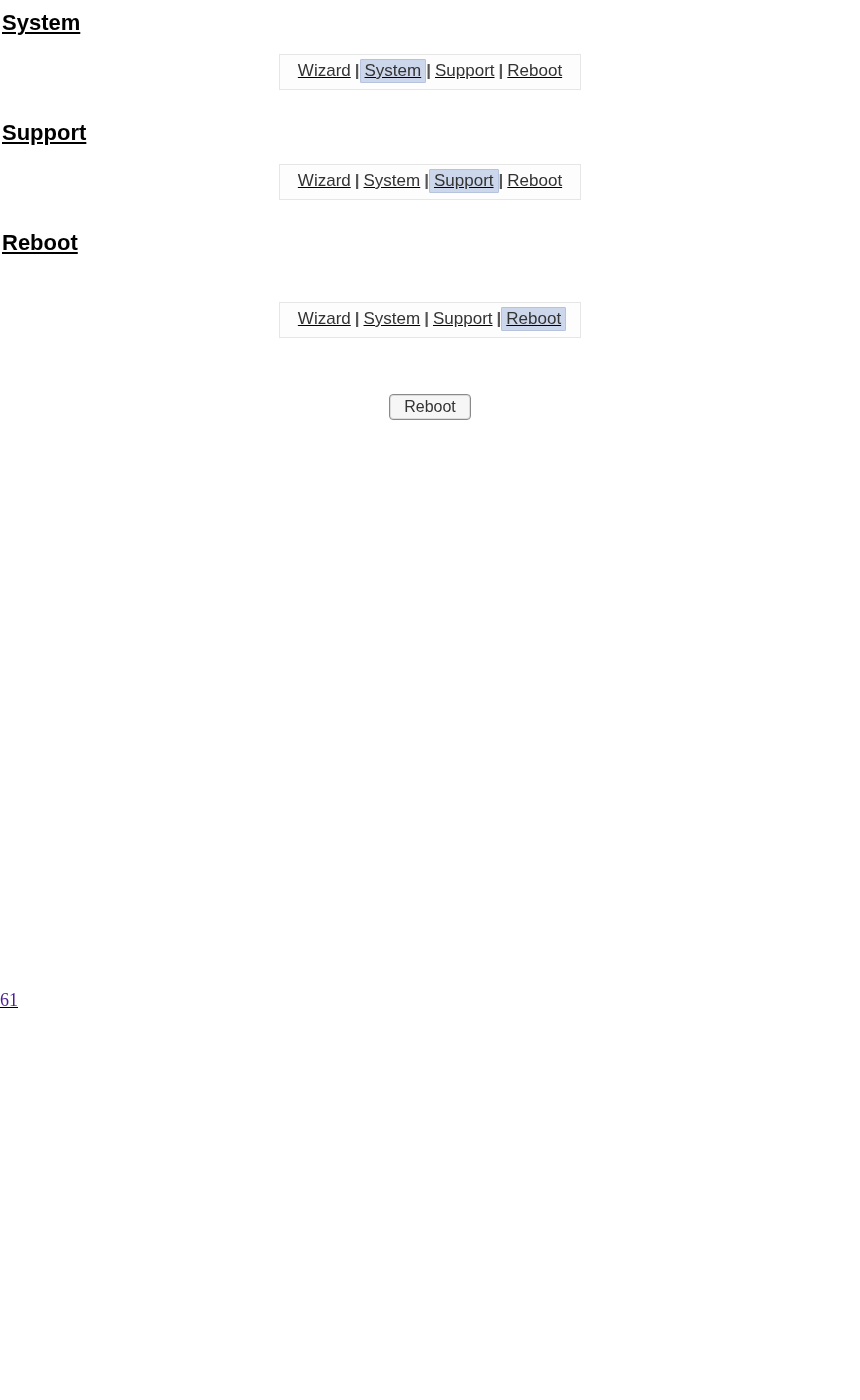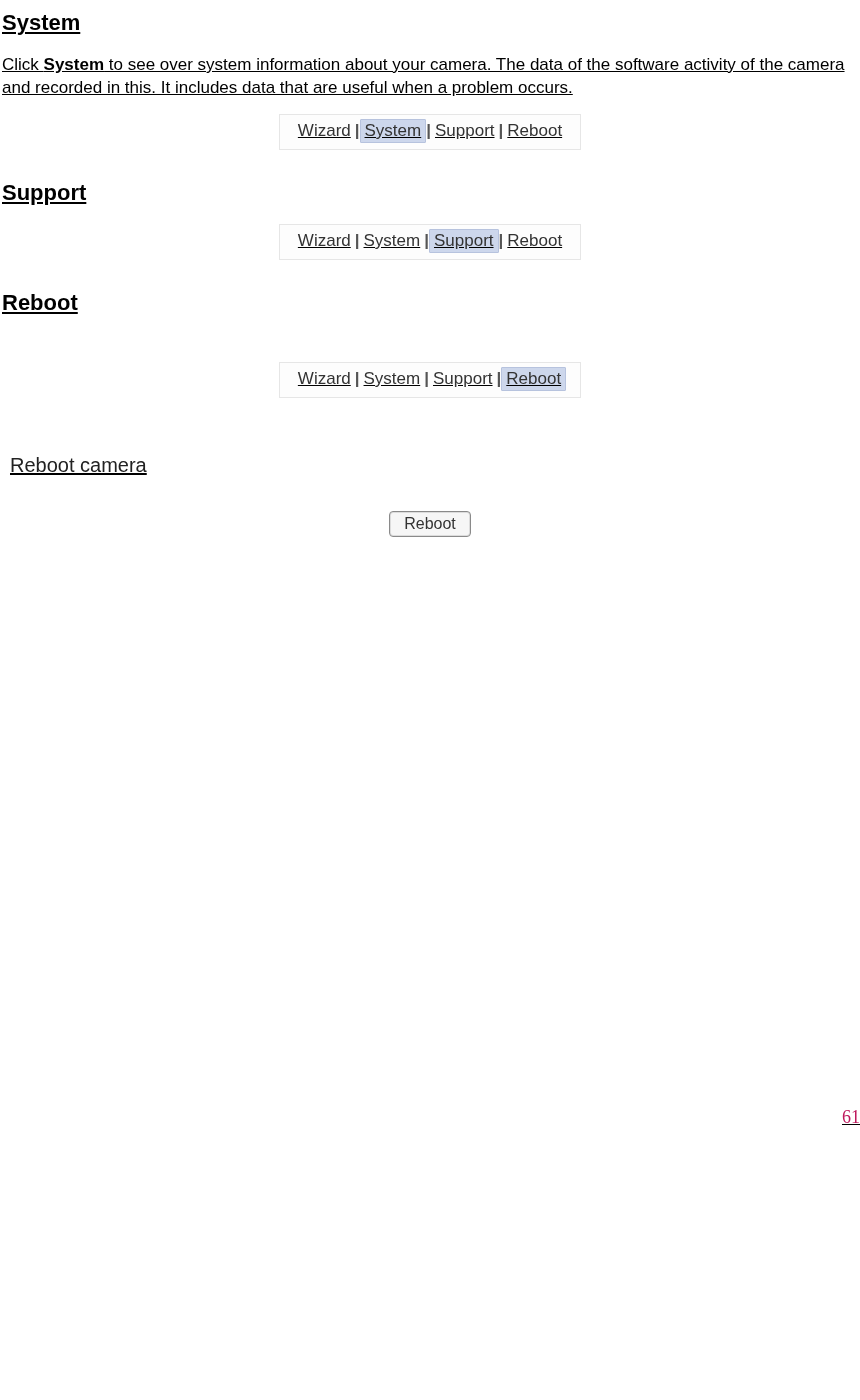--- a/index.html
+++ b/index.html
@@ -78,37 +78,34 @@
     font-size: 16px;
     color: #333;
     background: #f6f6f6;
     border: 1px solid #8a8a8a;
     border-radius: 4px;
     padding: 3px 14px;
     box-shadow: 0 0 0 1px #dcdcdc inset;
     cursor: pointer;
   }
   .page-number {
-    text-align: right;
+    text-align: left;
     font-family: "Times New Roman", serif;
     font-size: 18px;
-    color: #be185d;
+    color: #4c1d95;
     margin-top: 570px;
   }
   .spacer-small { height: 10px; }
 </style>
 </head>
 <body>
 
 <div class="page">
 
   <h2 class="section-heading">System</h2>
-  <p class="body-text">
-    <span>Click </span><b>System</b><span> to see over system information about your camera. The data of the software activity of the camera and recorded in this. It includes data that are useful when a problem occurs.</span>
-  </p>
   <div class="nav-wrap">
     <div class="nav-bar">
       <span class="nav-item">Wizard</span>
       <span class="nav-sep">|</span>
       <span class="nav-item active">System</span>
       <span class="nav-sep">|</span>
       <span class="nav-item">Support</span>
       <span class="nav-sep">|</span>
       <span class="nav-item">Reboot</span>
     </div>
@@ -136,21 +133,20 @@
       <span class="nav-sep">|</span>
       <span class="nav-item">System</span>
       <span class="nav-sep">|</span>
       <span class="nav-item">Support</span>
       <span class="nav-sep">|</span>
       <span class="nav-item active">Reboot</span>
     </div>
   </div>
 
   <div class="reboot-panel">
-    <div class="reboot-title">Reboot camera</div>
     <div class="reboot-center">
       <button class="reboot-button">Reboot</button>
     </div>
   </div>
 
   <div class="page-number">61</div>
 
 </div>
 
 </body></html>

